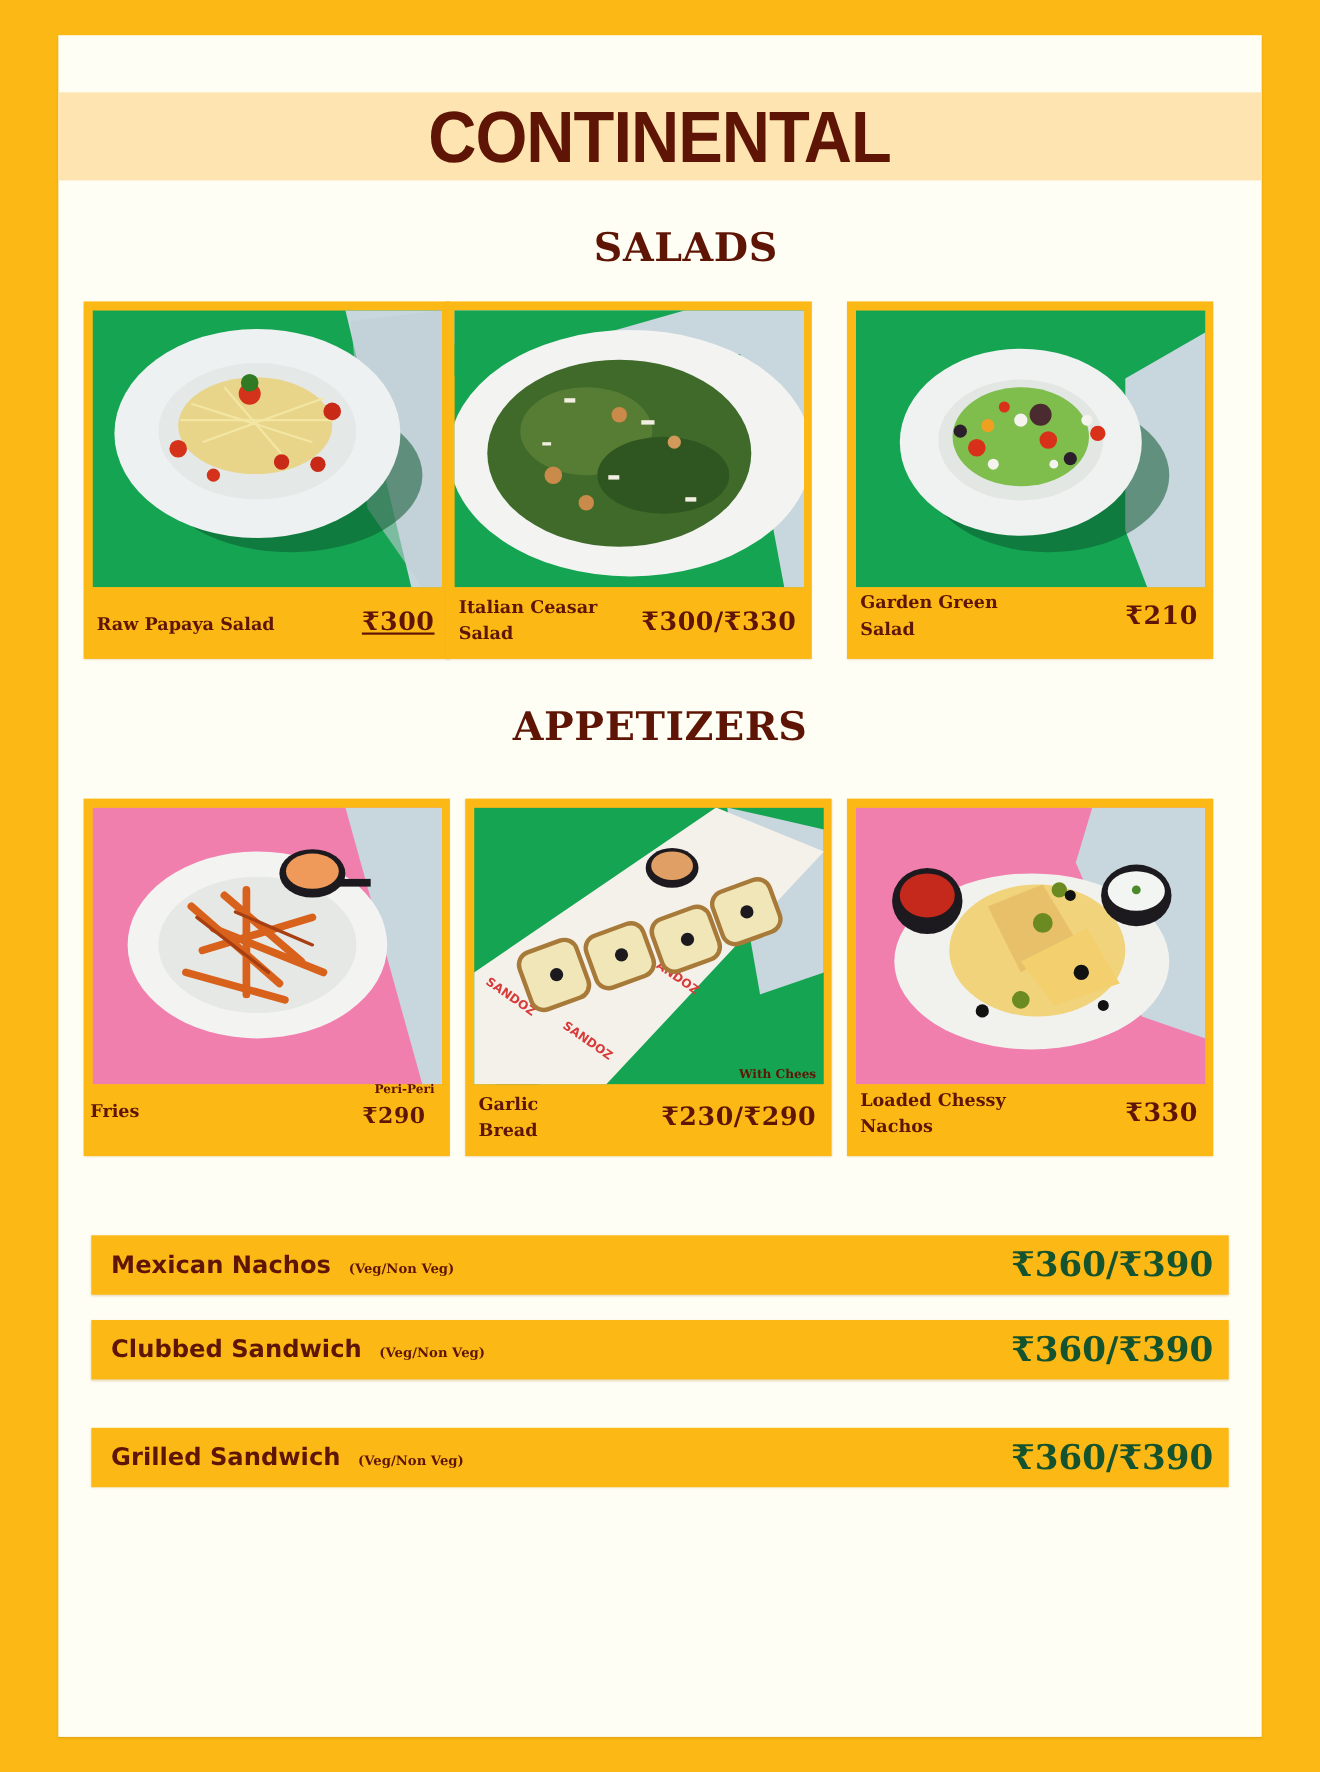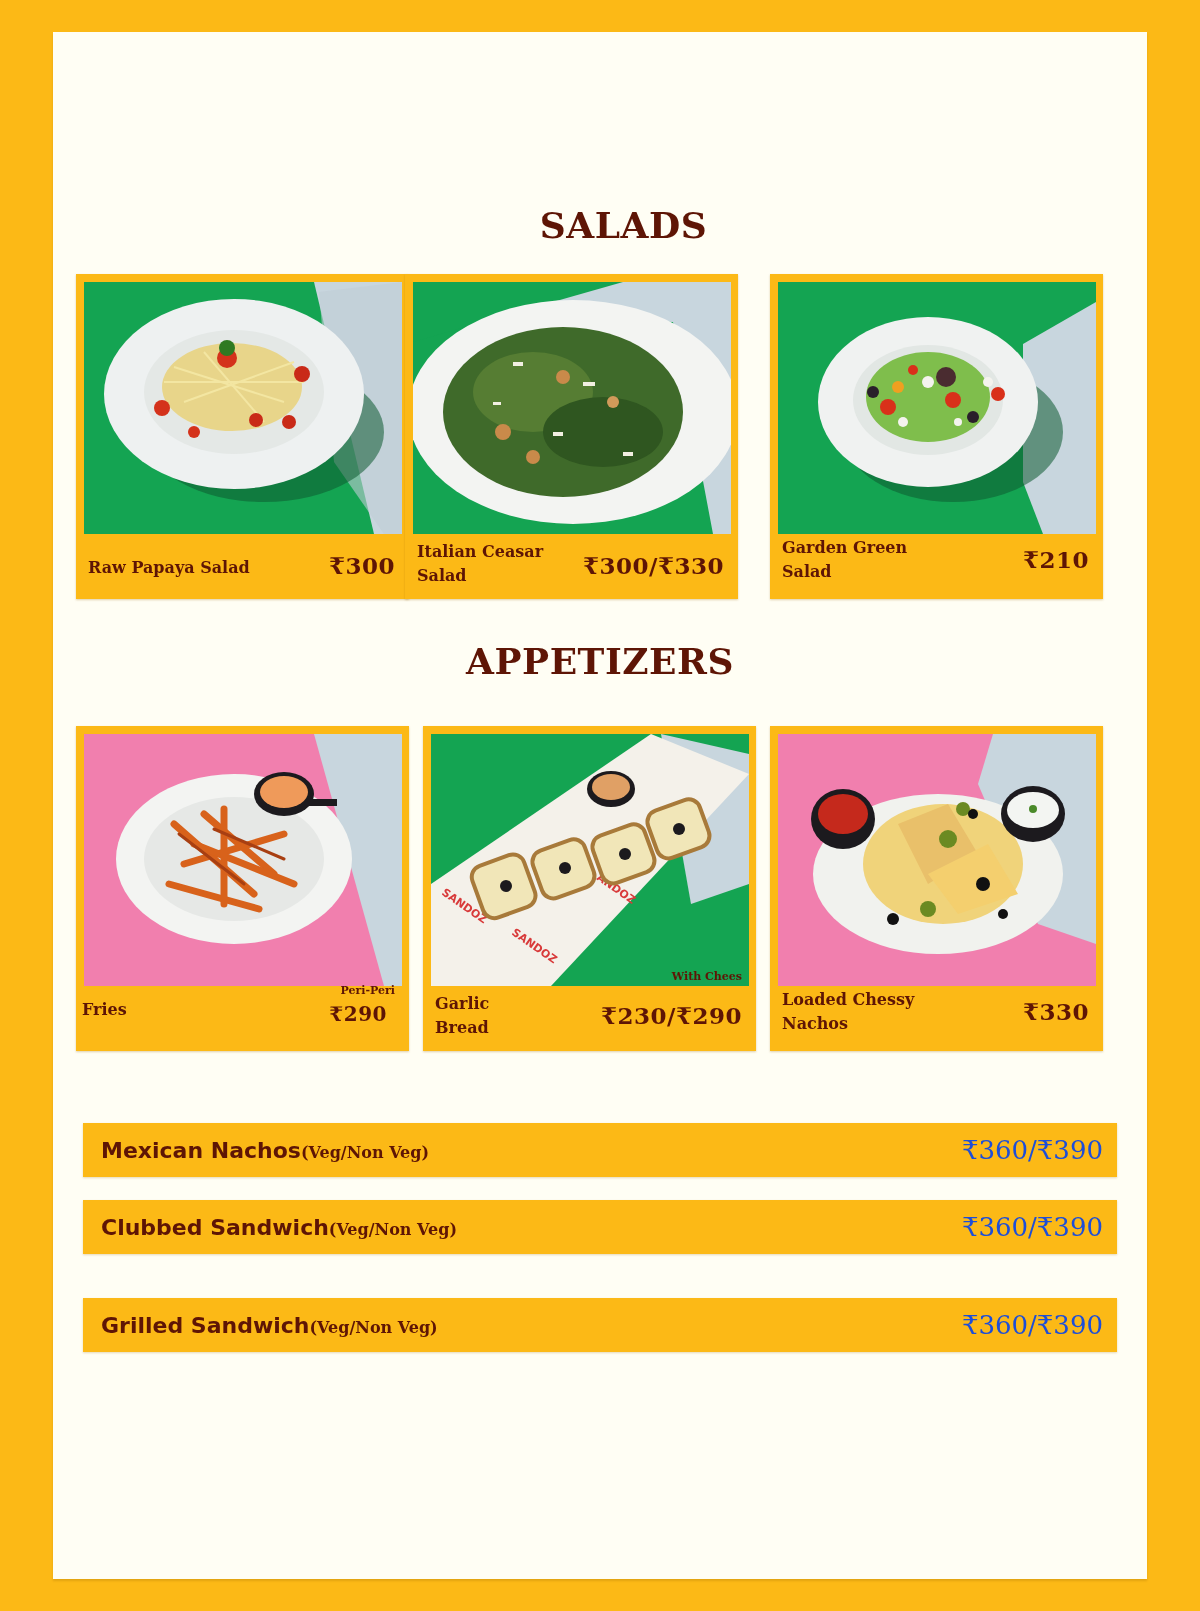--- a/index.html
+++ b/index.html
@@ -88,36 +88,39 @@
     padding: 0 14px 0 18px;
   }
   .row-name {
     color: #5e1505;
     font-family: "DejaVu Sans", sans-serif;
     font-weight: bold;
     font-size: 22px;
   }
   .row-tag {
     font-family: "DejaVu Serif", serif;
-    font-size: 16px;
-    font-weight: bold;
-    margin-left: 0;
+    font-size: 12px;
+    font-weight: bold;
+    margin-left: 16px;
   }
   .row-price {
-    color: #1d4ed8;
-    font-family: "DejaVu Serif", serif;
-    font-weight: normal;
-    font-size: 26px;
+    color: #14532d;
+    font-family: "DejaVu Serif", serif;
+    font-weight: bold;
+    font-size: 31px;
   }
 </style>
 </head>
 <body>
 
 <div class="page">
 
+  <div class="banner">
+    <div class="banner-title">CONTINENTAL</div>
+  </div>
 
   <div class="section-title" style="top:172px;padding-left:47px;">SALADS</div>
 
   <div class="card" style="left:23px; top:242px;">
     <div class="photo">
       <svg viewBox="0 0 318 252" preserveAspectRatio="none">
         <rect width="318" height="252" fill="#14a452"></rect>
         <polygon points="230,0 318,0 318,252 290,252" fill="#c8d6de"></polygon>
         <polygon points="235,10 318,0 318,252 300,252 250,180" fill="#bfcdd6" opacity="0.6"></polygon>
         <ellipse cx="180" cy="150" rx="120" ry="70" fill="#0c5a2f" opacity="0.55"></ellipse>
@@ -133,21 +136,21 @@
         <circle cx="143" cy="76" r="10" fill="#d4321b"></circle>
         <circle cx="218" cy="92" r="8" fill="#c92a18"></circle>
         <circle cx="78" cy="126" r="8" fill="#d4321b"></circle>
         <circle cx="172" cy="138" r="7" fill="#c92a18"></circle>
         <circle cx="110" cy="150" r="6" fill="#d4321b"></circle>
         <circle cx="205" cy="140" r="7" fill="#c92a18"></circle>
         <circle cx="143" cy="66" r="8" fill="#2f7a22"></circle>
       </svg>
     </div>
     <div class="card-name" style="top:282px;">Raw Papaya Salad</div>
-    <div class="card-price" style="top:278px;">₹300</div>
+    <div class="card-price" style="top:278px;text-decoration:underline;">₹300</div>
   </div>
 
   <div class="card" style="left:352px; top:242px;">
     <div class="photo">
       <svg viewBox="0 0 318 252" preserveAspectRatio="none">
         <rect width="318" height="252" fill="#14a452"></rect>
         <polygon points="0,0 318,0 318,252 300,252 260,40 0,30" fill="#c8d6de"></polygon>
         <polygon points="0,0 210,0 0,60" fill="#14a452"></polygon>
         <ellipse cx="160" cy="130" rx="165" ry="112" fill="#f3f4f2"></ellipse>
         <ellipse cx="150" cy="130" rx="120" ry="85" fill="#3f6a2a"></ellipse>

